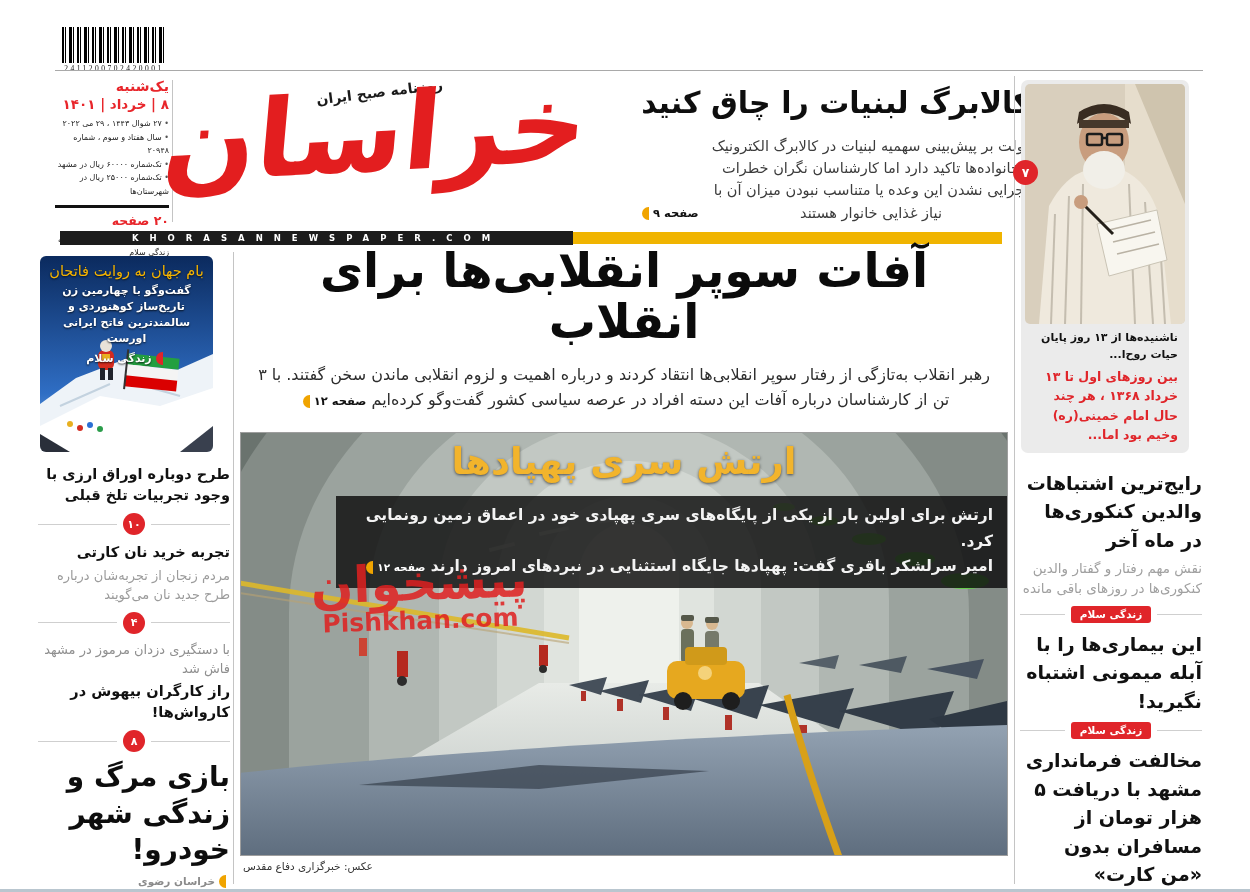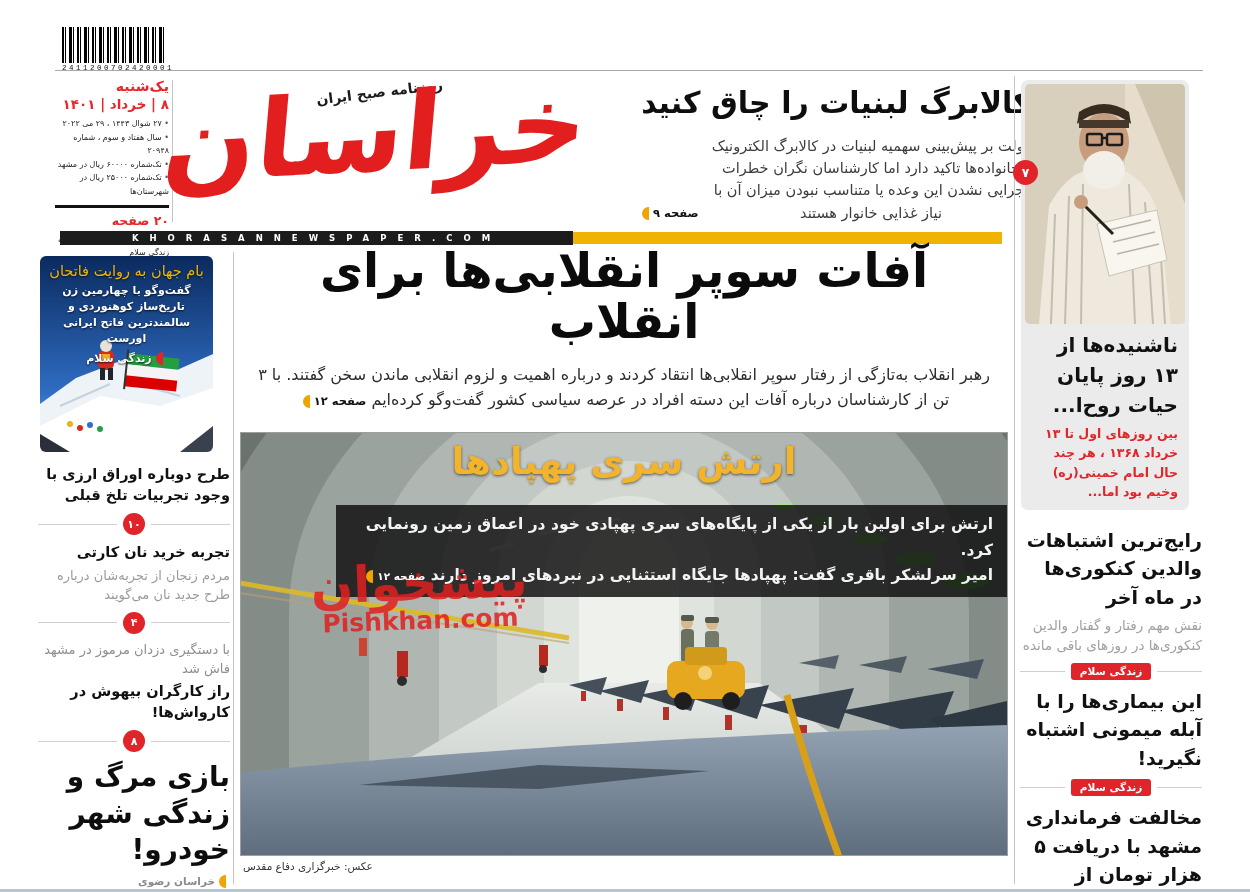--- a/index.html
+++ b/index.html
@@ -22,21 +22,21 @@
   .badge-yellow { background:#f0b400; color:#111; font-size:10.5px; font-weight:bold;
                   padding:2px 9px 3px; border-radius:3px; white-space:nowrap; }
   .num-circle { width:22px; height:22px; border-radius:50%; background:#e0252a; color:#fff;
                 font-size:11px; font-weight:bold; display:flex; align-items:center;
                 justify-content:center; flex:none; }
 
   
   .barcode { position:absolute; left:62px; top:27px; width:104px; }
   .barcode .bars { height:36px;
      background:repeating-linear-gradient(90deg,#000 0 2px,#fff 2px 3px,#000 3px 4px,#fff 4px 7px,#000 7px 10px,#fff 10px 11px,#000 11px 12px,#fff 12px 15px); }
-  .barcode .digits { font-family:Liberation Mono, monospace; font-size:7.5px; letter-spacing:2.5px;
+  .barcode .digits { font-family:Liberation Serif, serif; font-size:7.5px; letter-spacing:2.5px;
      color:#111; text-align:center; margin-top:1px; }
   .dateblock { position:absolute; left:55px; top:78px; width:114px; text-align:right; }
   .dateblock .weekday { color:#e8262b; font-weight:bold; font-size:14px; }
   .dateblock .date { color:#e8262b; font-weight:bold; font-size:13.5px; margin-top:2px; }
   .dateblock ul { list-style:none; margin-top:5px; }
   .dateblock li { font-size:8px; color:#222; line-height:1.7; }
   .dateblock li::before { content:"• "; color:#555; }
   .dateblock .thick { height:3px; background:#111; margin:6px 0 5px; }
   .dateblock .pages { color:#e8262b; font-weight:bold; font-size:12.5px; margin-bottom:3px; }
 
@@ -61,21 +61,21 @@
   
   .lead { position:absolute; left:240px; top:246px; width:768px; text-align:center; }
   .lead .t { font-size:47px; font-weight:bold; color:#0b0b0b; line-height:1.08; letter-spacing:-1px; }
   .lead .s { margin:14px auto 0; font-size:16px; color:#2d2d2d; line-height:1.6; width:98%; }
 
   
   .photo { position:absolute; left:240px; top:432px; width:768px; height:424px;
            border:1px solid #9e9e9e; overflow:hidden; }
   .photo-title { position:absolute; top:7px; left:0; right:0; text-align:center; color:#f2b42c;
       font-size:37px; font-weight:bold; text-shadow:0 1px 3px rgba(0,0,0,.6); }
-  .photo-box { position:absolute; top:72px; left:95px; right:0; background:rgba(16,16,16,.84);
+  .photo-box { position:absolute; top:63px; left:95px; right:0; background:rgba(16,16,16,.84);
       padding:7px 14px 8px; text-align:right; }
   .photo-box .l { color:#f3f3f3; font-size:15.5px; font-weight:bold; line-height:1.65; }
   .photo-box .pr { color:#fff; font-size:10.5px; }
   .photo-box .crescent { margin-bottom:2px; }
   .watermark { position:absolute; left:70px; top:128px; text-align:center; color:#e02020; opacity:.85;
       transform:rotate(-2deg); pointer-events:none; }
   .watermark .fa { font-size:50px; font-weight:bold; line-height:.9; }
   .watermark .en { font-size:25px; font-weight:bold; }
   .caption { position:absolute; left:243px; top:860px; font-size:10.5px; color:#333; direction:rtl; }
 
@@ -96,21 +96,21 @@
   .lc-big { font-size:28px; font-weight:bold; color:#0d0d0d; line-height:1.3; }
   .lc-src { display:flex; align-items:center; font-size:10.5px; color:#8a8a8a; font-weight:bold;
       margin-top:6px; }
 
   
   .rightcol { position:absolute; left:1020px; top:80px; width:182px; text-align:right; }
   .rc-card { position:relative; width:168px; margin-right:13px; background:#ebebeb; border-radius:7px;
       padding:4px 4px 8px; }
   .rc-card svg { display:block; border-radius:5px; }
   .rc-card .n7 { position:absolute; left:-8px; top:80px; width:25px; height:25px; font-size:12.5px; }
-  .rc-card .t { font-size:20px; font-weight:bold; color:#111; line-height:1.5; padding:6px 7px 0; }
+  .rc-card .t { font-size:11px; font-weight:bold; color:#111; line-height:1.5; padding:6px 7px 0; }
   .rc-card .s { font-size:12.5px; font-weight:bold; color:#e0252a; line-height:1.55; padding:4px 7px 0; }
   .rc-item .t1 { font-size:19px; font-weight:bold; color:#111; line-height:1.5; }
   .rc-item .sub { font-size:13.5px; color:#a0a0a0; line-height:1.5; margin-top:4px;text-align:right; }
   .note-flag { position:relative; margin:10px 0 0; }
   .note-flag .bar { height:10px; background:#e8252a; }
   .note-flag .tab { position:absolute; left:50%; top:7px; transform:translateX(-50%);
       width:20px; height:12px; background:#f0b400; }
   .note-dots { margin-top:11px; height:24px;
       background-image:radial-gradient(#c9c9c9 1px, transparent 1.2px); background-size:5px 5px;
       display:flex; align-items:center; justify-content:center; }

